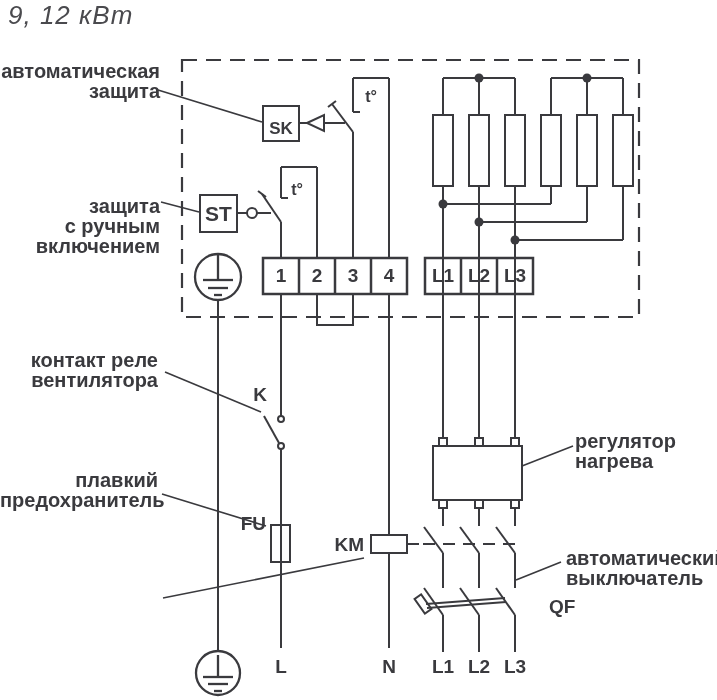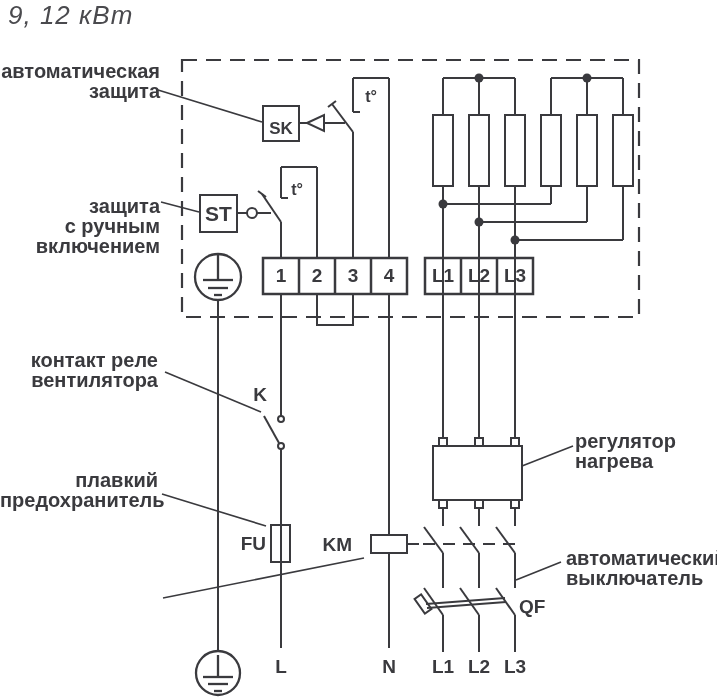--- a/index.html
+++ b/index.html
@@ -199,23 +199,23 @@
   <div class="txt callout" style="left:566px;top:548px">автоматический
 выключатель</div>
   <div class="txt callout" style="left:575px;top:431px">регулятор
 нагрева</div>
 
   <div class="txt comp" style="left:263px;top:106px;width:36px;height:46px;font-size:17px">SK</div>
   <div class="txt comp" style="left:200px;top:195px;width:37px;height:37px;font-size:21px">ST</div>
   <div class="txt comp" style="left:283px;top:180px;width:28px;height:20px;font-size:16px">t°</div>
   <div class="txt comp" style="left:357px;top:87px;width:28px;height:20px;font-size:16px">t°</div>
   <div class="txt cell" style="left:248px;top:385px;width:24px;height:20px">K</div>
-  <div class="txt cell" style="left:234px;top:534px;width:32px;height:20px;justify-content:flex-end">FU</div>
-  <div class="txt cell" style="left:318px;top:535px;width:34px;height:20px;justify-content:flex-end">KM</div>
-  <div class="txt cell" style="left:519px;top:597px;width:36px;height:20px;justify-content:flex-start">QF</div>
+  <div class="txt cell" style="left:234px;top:514px;width:32px;height:20px;justify-content:flex-end">FU</div>
+  <div class="txt cell" style="left:330px;top:535px;width:34px;height:20px;justify-content:flex-end">KM</div>
+  <div class="txt cell" style="left:549px;top:597px;width:36px;height:20px;justify-content:flex-start">QF</div>
 
   <div class="txt cell" style="left:263px;top:258px;width:36px;height:36px">1</div>
   <div class="txt cell" style="left:299px;top:258px;width:36px;height:36px">2</div>
   <div class="txt cell" style="left:335px;top:258px;width:36px;height:36px">3</div>
   <div class="txt cell" style="left:371px;top:258px;width:36px;height:36px">4</div>
   <div class="txt cell" style="left:425px;top:258px;width:36px;height:36px">L1</div>
   <div class="txt cell" style="left:461px;top:258px;width:36px;height:36px">L2</div>
   <div class="txt cell" style="left:497px;top:258px;width:36px;height:36px">L3</div>
 
   <div class="txt cell" style="left:263px;top:656px;width:36px;height:22px">L</div>

